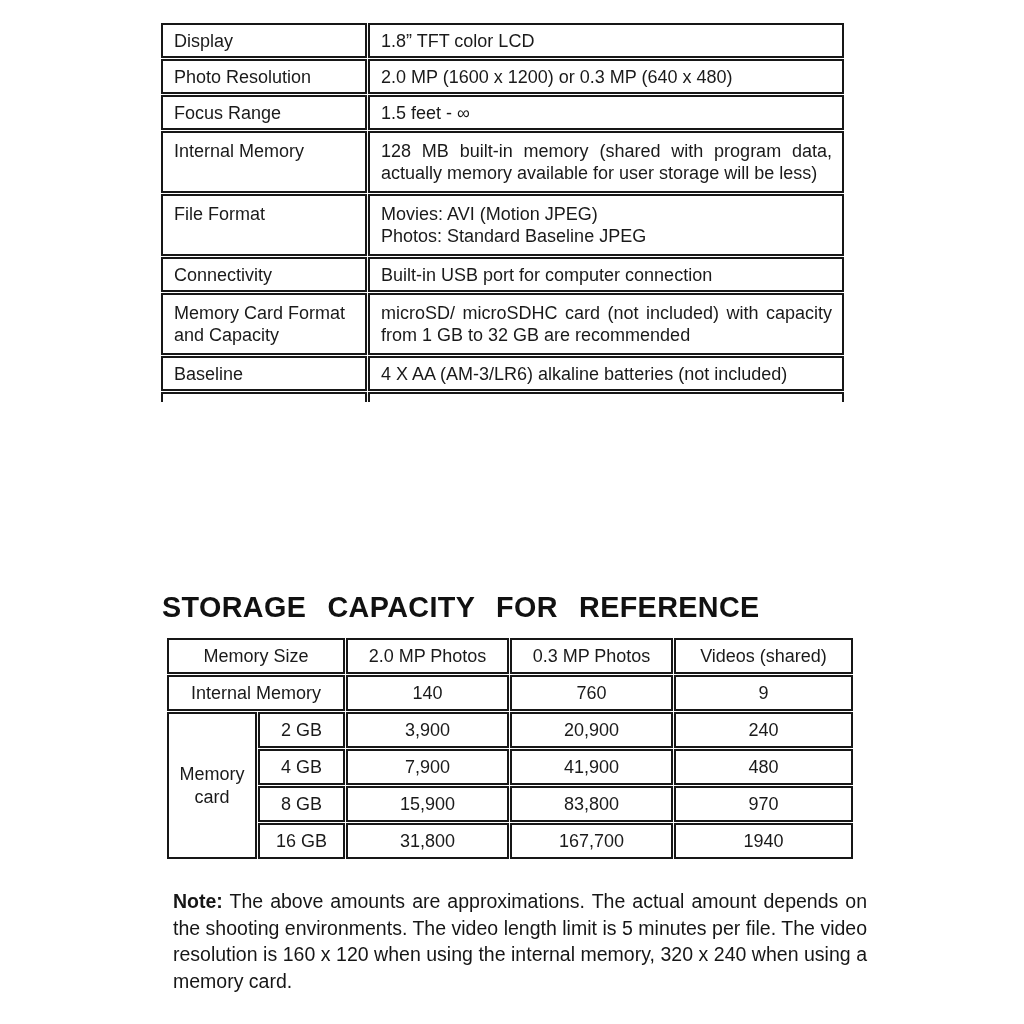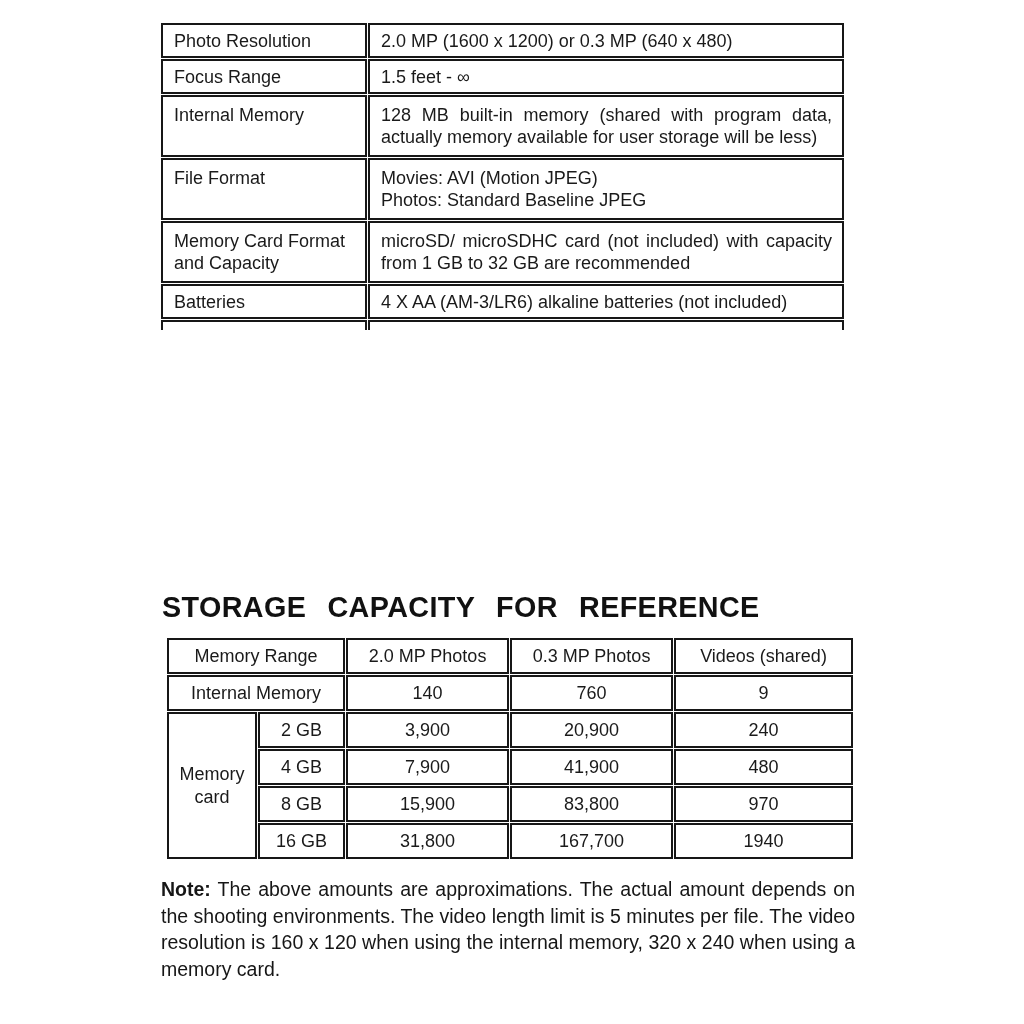--- a/index.html
+++ b/index.html
@@ -72,62 +72,70 @@
     padding: 5px 4px;
   }
   .storage .group { line-height: 23px; }
 
   
   .note {
     position: absolute;
     left: 161px;
     top: 876px;
     width: 694px;
-    margin: 0;
+    margin: 12px;
     font-size: 19.5px;
     line-height: 26.5px;
     text-align: justify;
     color: #161616;
   }
   .note b { font-weight: bold; }
 </style>
 </head>
 <body>
 
 <div class="page">
 
   <table class="specs">
     <colgroup>
         <col style="width:206px">
         <col>
       </colgroup>
     <tbody>
       <tr>
+        <td class="lbl">Display</td>
+        <td class="val">1.8” TFT color LCD</td>
+      </tr>
+      <tr>
         <td class="lbl">Photo Resolution</td>
         <td class="val">2.0 MP (1600 x 1200) or 0.3 MP (640 x 480)</td>
       </tr>
       <tr>
         <td class="lbl">Focus Range</td>
         <td class="val">1.5 feet - ∞</td>
       </tr>
       <tr class="tall">
         <td class="lbl">Internal Memory</td>
         <td class="val justify">128 MB built-in memory (shared with program data, actually memory available for user storage will be less)</td>
       </tr>
       <tr class="tall">
         <td class="lbl">File Format</td>
         <td class="val">Movies: AVI (Motion JPEG)
 Photos: Standard Baseline JPEG</td>
       </tr>
+      <tr>
+        <td class="lbl">Connectivity</td>
+        <td class="val">Built-in USB port for computer connection</td>
+      </tr>
       <tr class="tall">
         <td class="lbl">Memory Card Format and Capacity</td>
         <td class="val justify">microSD/ microSDHC card (not included) with capacity from 1 GB to 32 GB are recommended</td>
       </tr>
       <tr>
-        <td class="lbl">Batteries</td>
+        <td class="lbl">Baseline</td>
         <td class="val">4 X AA (AM-3/LR6) alkaline batteries (not included)</td>
       </tr>
       <tr class="cut">
         <td></td>
         <td></td>
       </tr>
     </tbody>
   </table>
 
   <h1 class="title">STORAGE CAPACITY FOR REFERENCE</h1>
@@ -135,21 +143,21 @@
   <table class="storage">
     <colgroup>
       <col style="width:90px">
         <col style="width:87px">
       <col style="width:163px">
         <col style="width:163px">
         <col style="width:179px">
     </colgroup>
     <tbody>
       <tr>
-        <td colspan="2">Memory Range</td>
+        <td colspan="2">Memory Size</td>
         <td>2.0 MP Photos</td>
         <td>0.3 MP Photos</td>
         <td>Videos (shared)</td>
       </tr>
       <tr>
         <td colspan="2">Internal Memory</td>
         <td>140</td>
         <td>760</td>
         <td>9</td>
       </tr>

